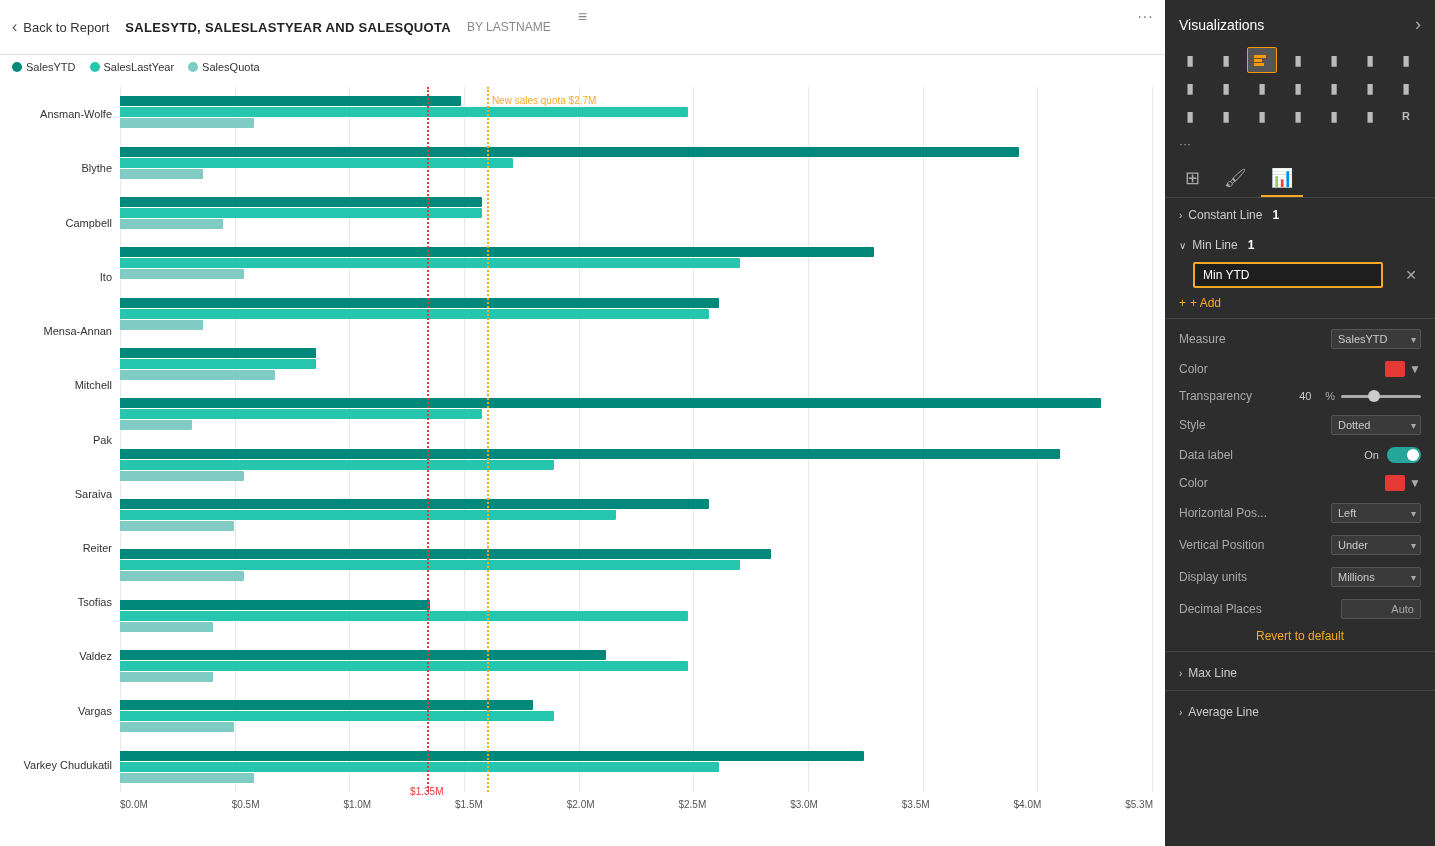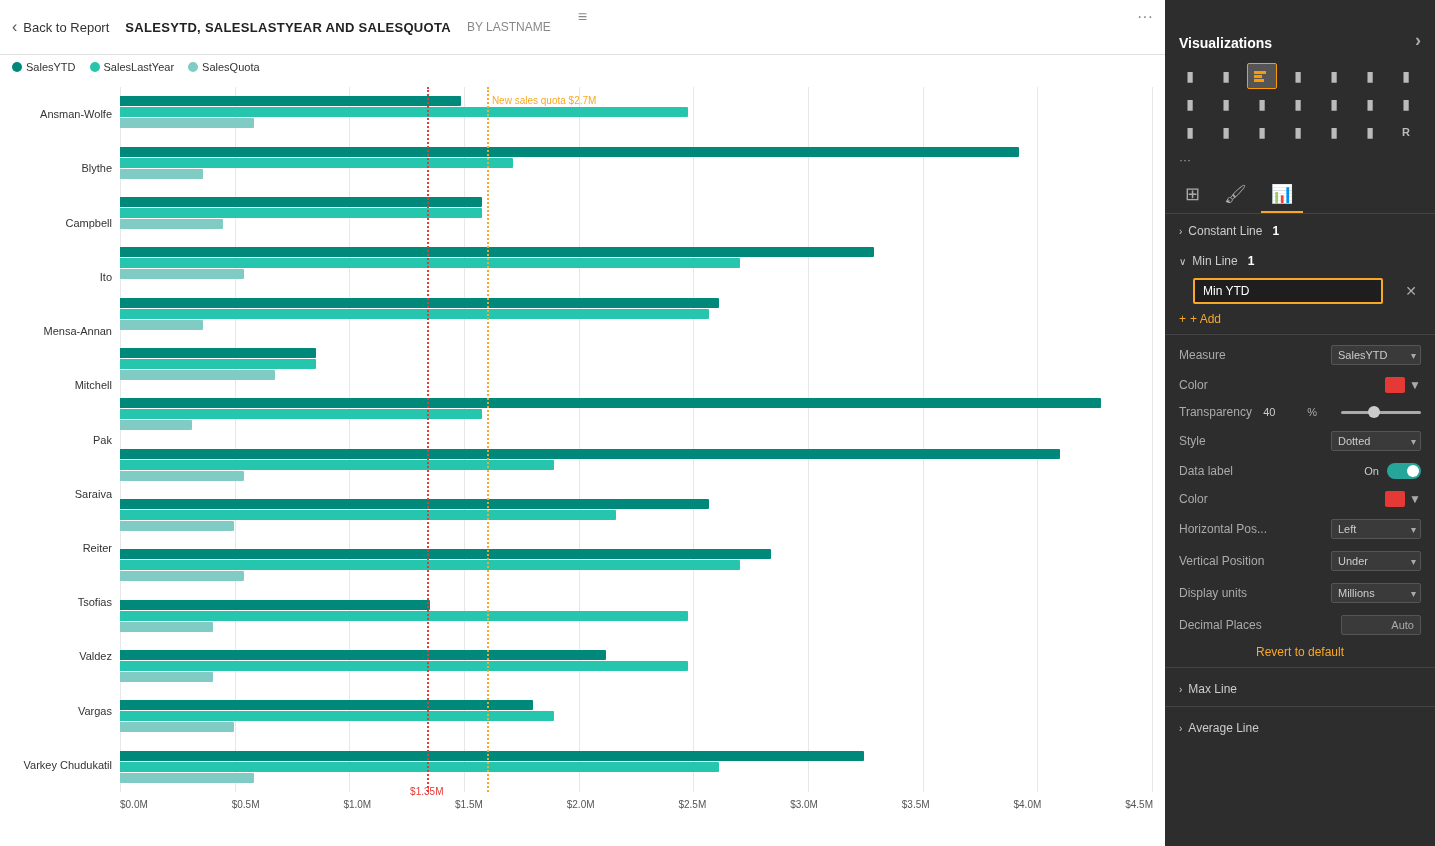--- a/index.html
+++ b/index.html
@@ -210,24 +210,24 @@
       display: flex;
       flex-direction: column;
       height: 846px;
       overflow-y: auto;
       overflow-x: hidden;
     }
 
     .viz-panel-header {
       display: flex;
       justify-content: space-between;
-      align-items: flex-end;
-      padding: 30px 14px 8px 14px;
+      align-items: center;
+      padding: 14px 14px 8px 14px;
       font-size: 14px;
-      font-weight: 700;
+      font-weight: 400;
       color: #fff;
     }
 
     .viz-icons-grid {
       display: grid;
       grid-template-columns: repeat(7, 1fr);
       gap: 2px;
       padding: 4px 10px;
     }
 
@@ -394,21 +394,21 @@
       top: 2px;
       width: 12px;
       height: 12px;
       background: #fff;
       border-radius: 50%;
     }
 
     .slider-row {
       display: flex;
       align-items: center;
-      gap: 24px;
+      gap: 6px;
     }
 
     .slider-val {
       font-size: 11px;
       color: #ccc;
       min-width: 20px;
     }
 
     .pct {
       font-size: 11px;
@@ -710,21 +710,21 @@
       <div class="x-axis" id="x-axis">
           <span class="x-label">$0.0M</span>
           <span class="x-label">$0.5M</span>
           <span class="x-label">$1.0M</span>
           <span class="x-label">$1.5M</span>
           <span class="x-label">$2.0M</span>
           <span class="x-label">$2.5M</span>
           <span class="x-label">$3.0M</span>
           <span class="x-label">$3.5M</span>
           <span class="x-label">$4.0M</span>
-          <span class="x-label">$4.5M</span>
+          <span class="x-label">$5.3M</span>
         </div>
     </div>
   </div>
 </div>
 
 <div class="viz-panel">
   <div class="viz-panel-header">
     <span>Visualizations</span>
     <span style="cursor:pointer; font-size:18px; color:#aaa;">›</span>
   </div>

